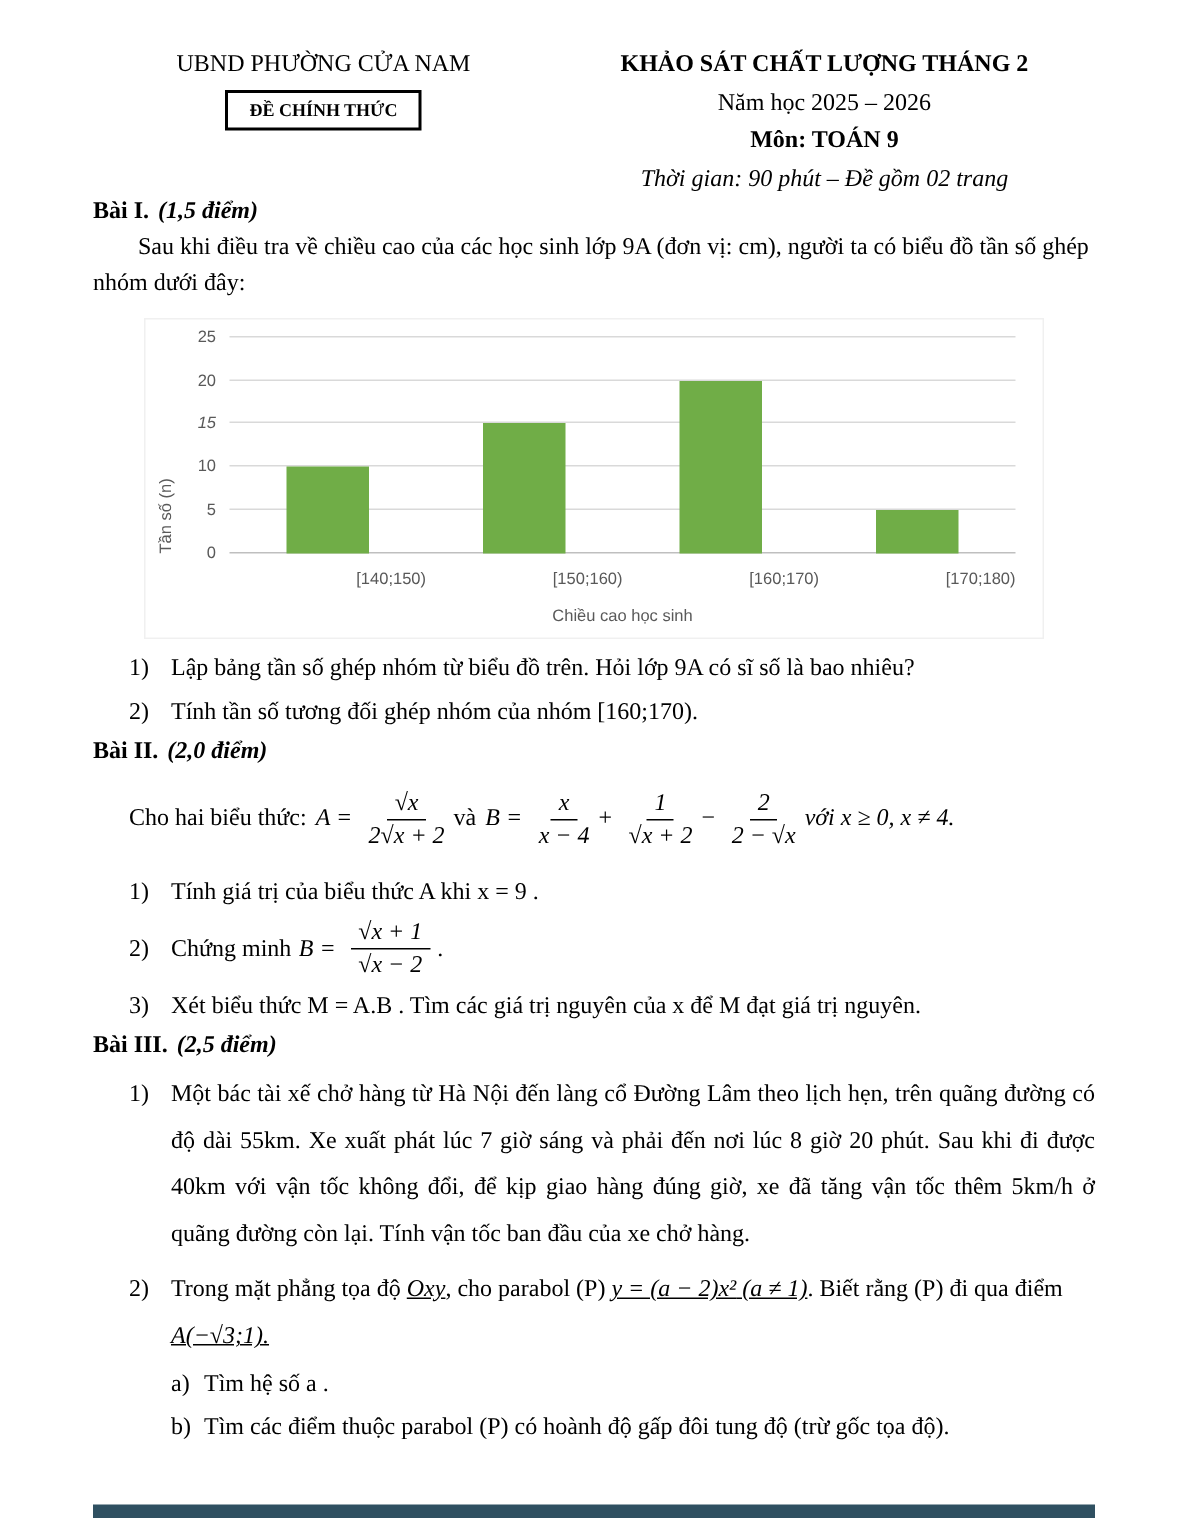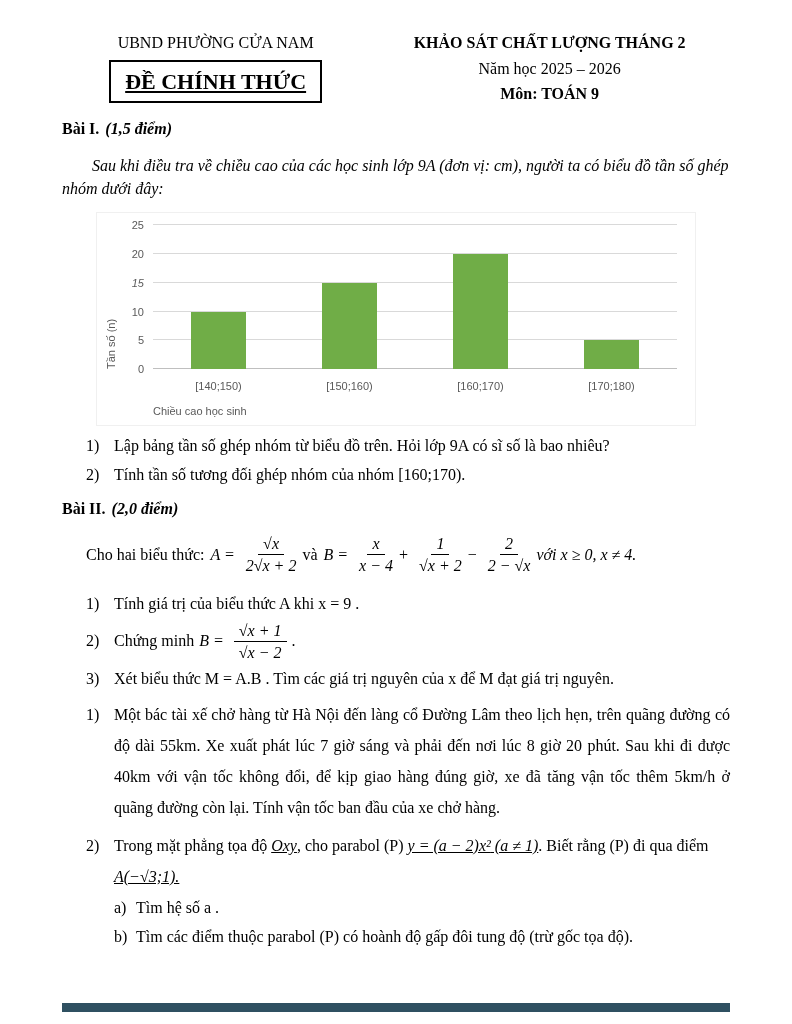--- a/index.html
+++ b/index.html
@@ -11,26 +11,26 @@
     padding:30px 62px 0 62px; overflow:hidden;
   }
   .bold { font-weight:bold; }
   .italic { font-style:italic; }
   .bold-italic { font-weight:bold; font-style:italic; }
 
   
   .header { display:flex; }
   .header-left { width:46%; text-align:center; line-height:1.6; }
   .header-right { width:54%; text-align:center; line-height:1.6; }
-  .doc-box { display:inline-block; border:2px solid #000; padding:2px 14px; font-weight:bold; margin-top:4px; font-size:22px;text-decoration:underline; }
-
-  
-  .section-heading { margin-top:13px; }
+  .doc-box { display:inline-block; border:2px solid #000; padding:2px 14px; font-weight:bold; margin-top:4px; font-size:12px; }
+
+  
+  .section-heading { }
   .section-heading .pts { margin-left:6px; }
-  .intro { text-indent:30px; margin-top:16px; line-height:1.45;font-style:italic; }
+  .intro { text-indent:30px; margin-top:3px; line-height:1.45; }
 
   
   .list-item { display:flex; margin:5px 0 5px 24px; line-height:1.5; }
   .li-num { flex:0 0 28px; }
   .li-text { flex:1; }
   .math-row { align-items:center; }
   .math-row > span { margin-right:5px; }
   .math-i { font-style:italic; }
   .math-cm { font-style:italic;text-decoration:underline; }
 
@@ -47,22 +47,22 @@
   .chart-wrap { border:1px solid #f0f0f0; }
   .plot { position:absolute; left:56px; right:18px; top:12px; bottom:56px; }
   .gridline { position:absolute; left:0; right:0; height:1px; background:#d9d9d9; }
   .gridline.axis { background:#bfbfbf; }
   .bars { position:absolute; left:0; right:0; top:0; bottom:0; display:flex; align-items:flex-end; }
   .bar-slot { flex:1; display:flex; justify-content:center; align-items:flex-end; height:100%; }
   .bar { width:55px; }
   .yticks { position:absolute; left:28px; width:24px; top:12px; bottom:56px; }
   .ytick { position:absolute; right:5px; transform:translateY(50%); }
   .xticks { position:absolute; left:56px; right:18px; bottom:33px; display:flex; }
-  .xtick { flex:1; text-align:center; }
-  .chart-xlabel { position:absolute; left:56px; right:18px; bottom:8px; text-align:left; }
+  .xtick { flex:1; text-align:right; }
+  .chart-xlabel { position:absolute; left:56px; right:18px; bottom:8px; text-align:center; }
   .chart-ylabel { position:absolute; left:8px; top:12px; bottom:56px; writing-mode:vertical-rl; transform:rotate(180deg); display:flex; align-items:center; }
 
   
   .p3-text { line-height:1.95; text-align:justify; }
   .sub-item { margin-top:2px; line-height:1.7; }
   .sub-num { display:inline-block; width:22px; }
 
   
   .footer-bar { position:absolute; left:62px; right:62px; bottom:12px; height:9px; }
 </style>
@@ -73,20 +73,21 @@
 
   <div class="header">
     <div class="header-left">
       <div>UBND PHƯỜNG CỬA NAM</div>
       <div><span class="doc-box">ĐỀ CHÍNH THỨC</span></div>
     </div>
     <div class="header-right">
       <div class="bold">KHẢO SÁT CHẤT LƯỢNG THÁNG 2</div>
       <div>Năm học 2025 – 2026</div>
       <div class="bold">Môn: TOÁN 9</div>
+      <div class="italic">Thời gian: 90 phút – Đề gồm 02 trang</div>
     </div>
   </div>
 
   <div class="section-heading">
     <span class="bold">Bài I.</span><span class="pts bold-italic">(1,5 điểm)</span>
   </div>
   <p class="intro">Sau khi điều tra về chiều cao của các học sinh lớp 9A (đơn vị: cm), người ta có biểu đồ tần số ghép nhóm dưới đây:</p>
 
   <div class="chart-wrap">
     <div class="chart-ylabel">Tần số (n)</div>
@@ -180,20 +181,23 @@
       <span class="num">√x + 1</span>
       <span class="den">√x − 2</span>
     </span>
     <span>.</span>
   </div>
   <div class="list-item">
     <span class="li-num">3)</span>
     <span class="li-text">Xét biểu thức M = A.B . Tìm các giá trị nguyên của x để M đạt giá trị nguyên.</span>
   </div>
 
+  <div class="section-heading">
+    <span class="bold">Bài III.</span><span class="pts bold-italic">(2,5 điểm)</span>
+  </div>
 
   <div class="list-item" style="margin-top:8px;">
     <span class="li-num" style="line-height:1.95;">1)</span>
     <span class="li-text p3-text">Một bác tài xế chở hàng từ Hà Nội đến làng cổ Đường Lâm theo lịch hẹn, trên quãng đường có độ dài 55km. Xe xuất phát lúc 7 giờ sáng và phải đến nơi lúc 8 giờ 20 phút. Sau khi đi được 40km với vận tốc không đổi, để kịp giao hàng đúng giờ, xe đã tăng vận tốc thêm 5km/h ở quãng đường còn lại. Tính vận tốc ban đầu của xe chở hàng.</span>
   </div>
 
   <div class="list-item" style="margin-top:6px;">
     <span class="li-num" style="line-height:1.95;">2)</span>
     <div class="li-text" style="line-height:1.95;">
       <span>Trong mặt phẳng tọa độ </span><span class="math-cm">Oxy</span><span>, cho parabol (P) </span><span class="math-cm">y = (a − 2)x²</span><span class="math-cm"> (a ≠ 1)</span><span>. Biết rằng (P) đi qua điểm</span>

